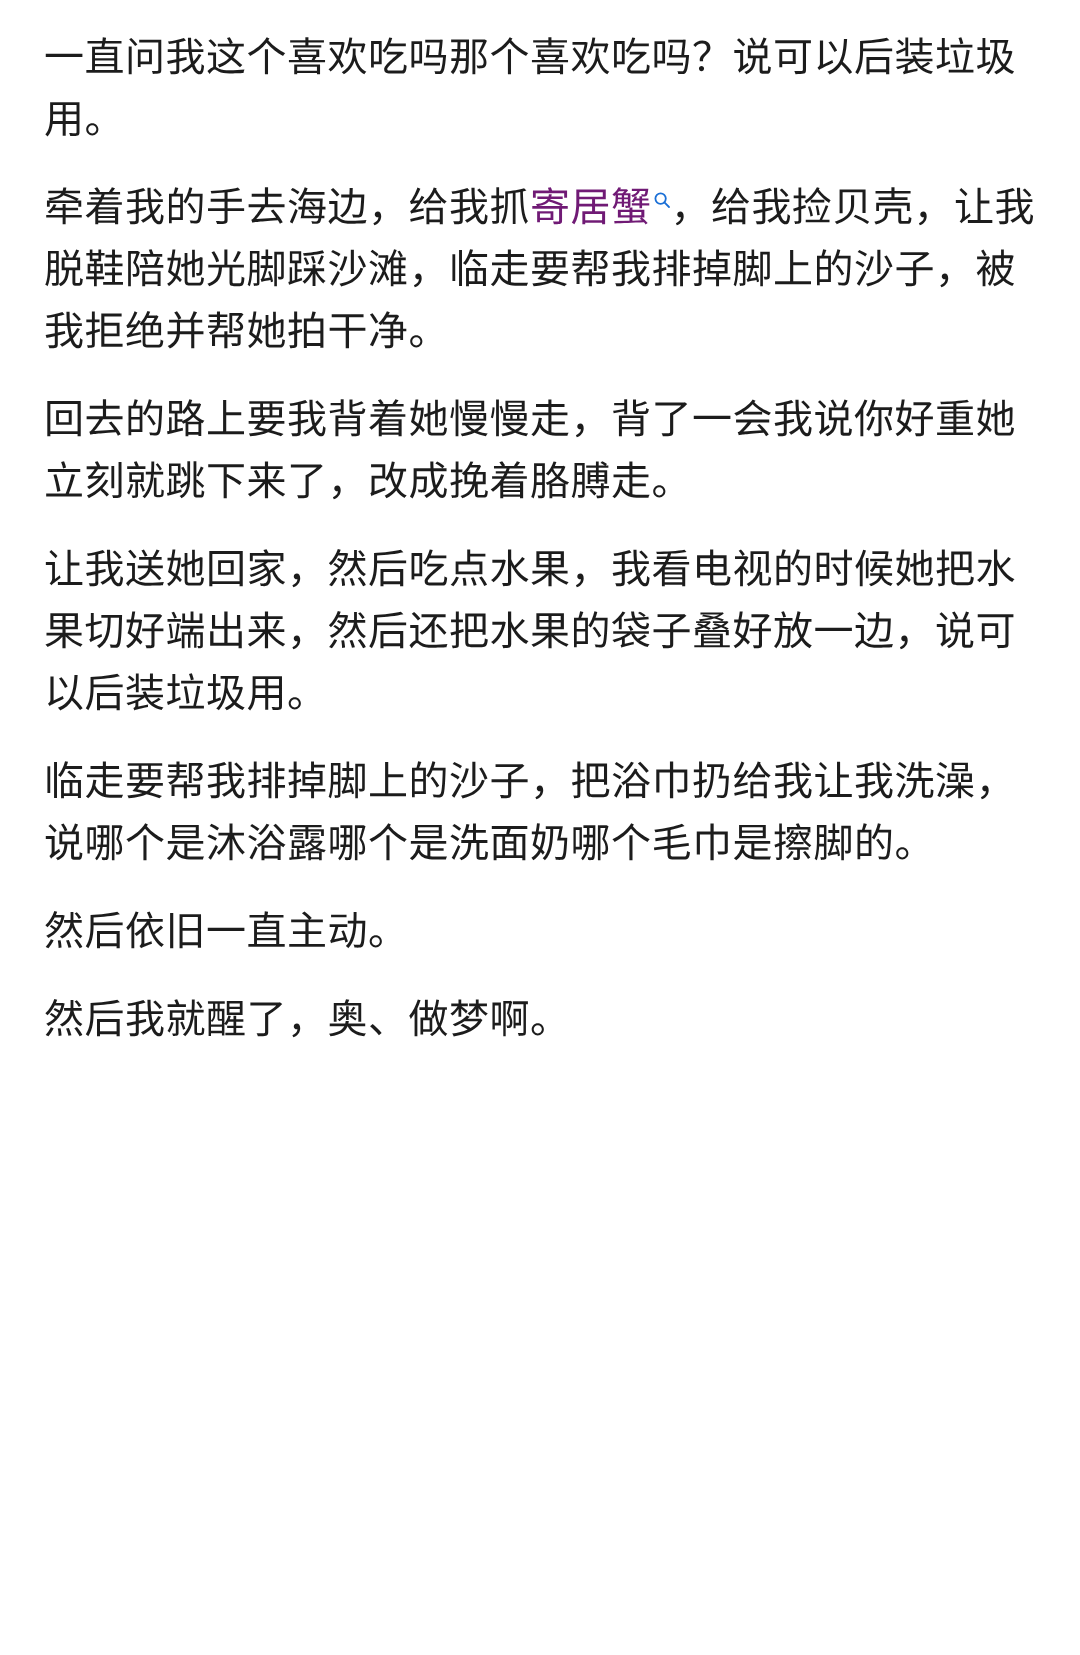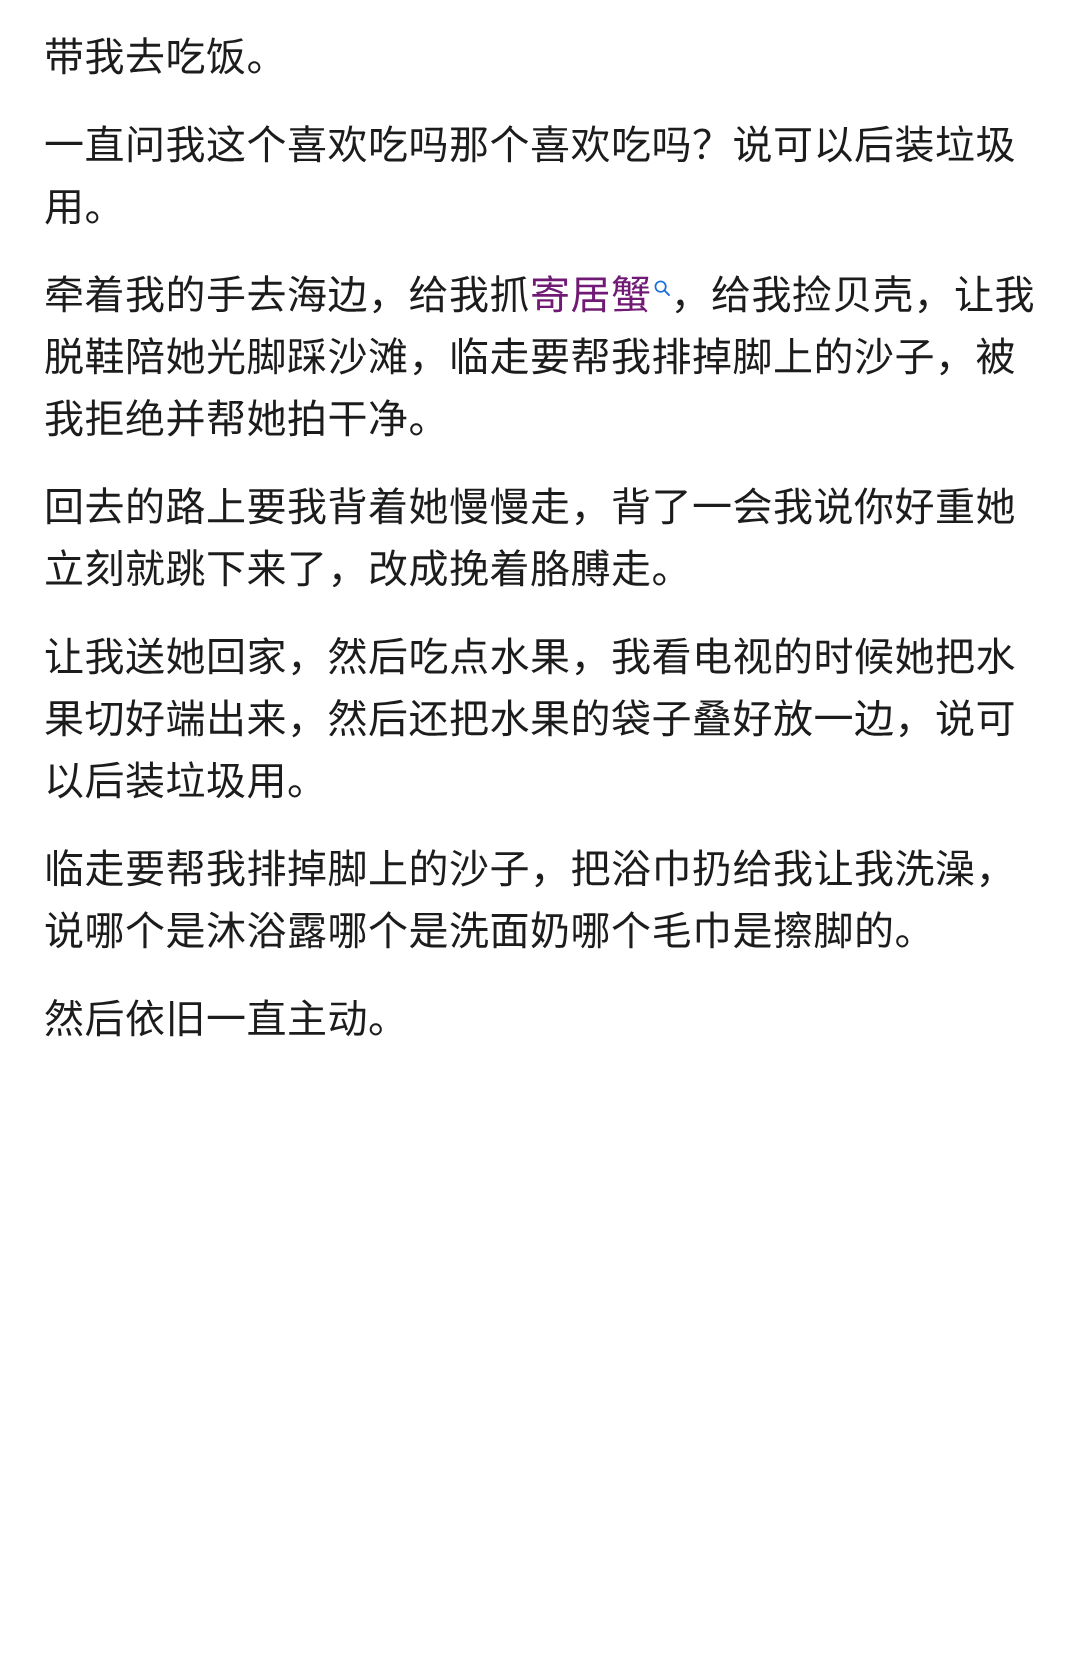--- a/index.html
+++ b/index.html
@@ -47,33 +47,33 @@
   }
   .entity-badge svg {
     display: block;
   }
 </style>
 </head>
 <body>
 
 <div class="article">
 
-  <p class="para">带我去吃饭。</p>
 
   <p class="para">一直问我这个喜欢吃吗那个喜欢吃吗？说可以后装垃圾用。</p>
 
 
   <p class="para"><span>牵着我的手去海边，给我抓</span><a class="entity-link" href="#"><span>寄居蟹</span></a><span class="entity-badge"><svg width="18" height="18" viewBox="0 0 18 18" aria-hidden="true">
           <circle cx="7.6" cy="7.6" r="5.2" fill="none" stroke="#1a6fd6" stroke-width="1.8"></circle>
           <line x1="11.4" y1="11.4" x2="16" y2="16" stroke="#1a6fd6" stroke-width="1.8" stroke-linecap="round"></line>
         </svg></span><span>，给我捡贝壳，让我脱鞋陪她光脚踩沙滩，临走要帮我排掉脚上的沙子，被我拒绝并帮她拍干净。</span></p>
 
   <p class="para">回去的路上要我背着她慢慢走，背了一会我说你好重她立刻就跳下来了，改成挽着胳膊走。</p>
 
   <p class="para">让我送她回家，然后吃点水果，我看电视的时候她把水果切好端出来，然后还把水果的袋子叠好放一边，说可以后装垃圾用。</p>
 
   <p class="para">临走要帮我排掉脚上的沙子，把浴巾扔给我让我洗澡，说哪个是沐浴露哪个是洗面奶哪个毛巾是擦脚的。</p>
 
 
   <p class="para">然后依旧一直主动。</p>
 
+  <p class="para">然后我就醒了，奥、做梦啊。</p>
 
 </div>
 
 </body></html>

